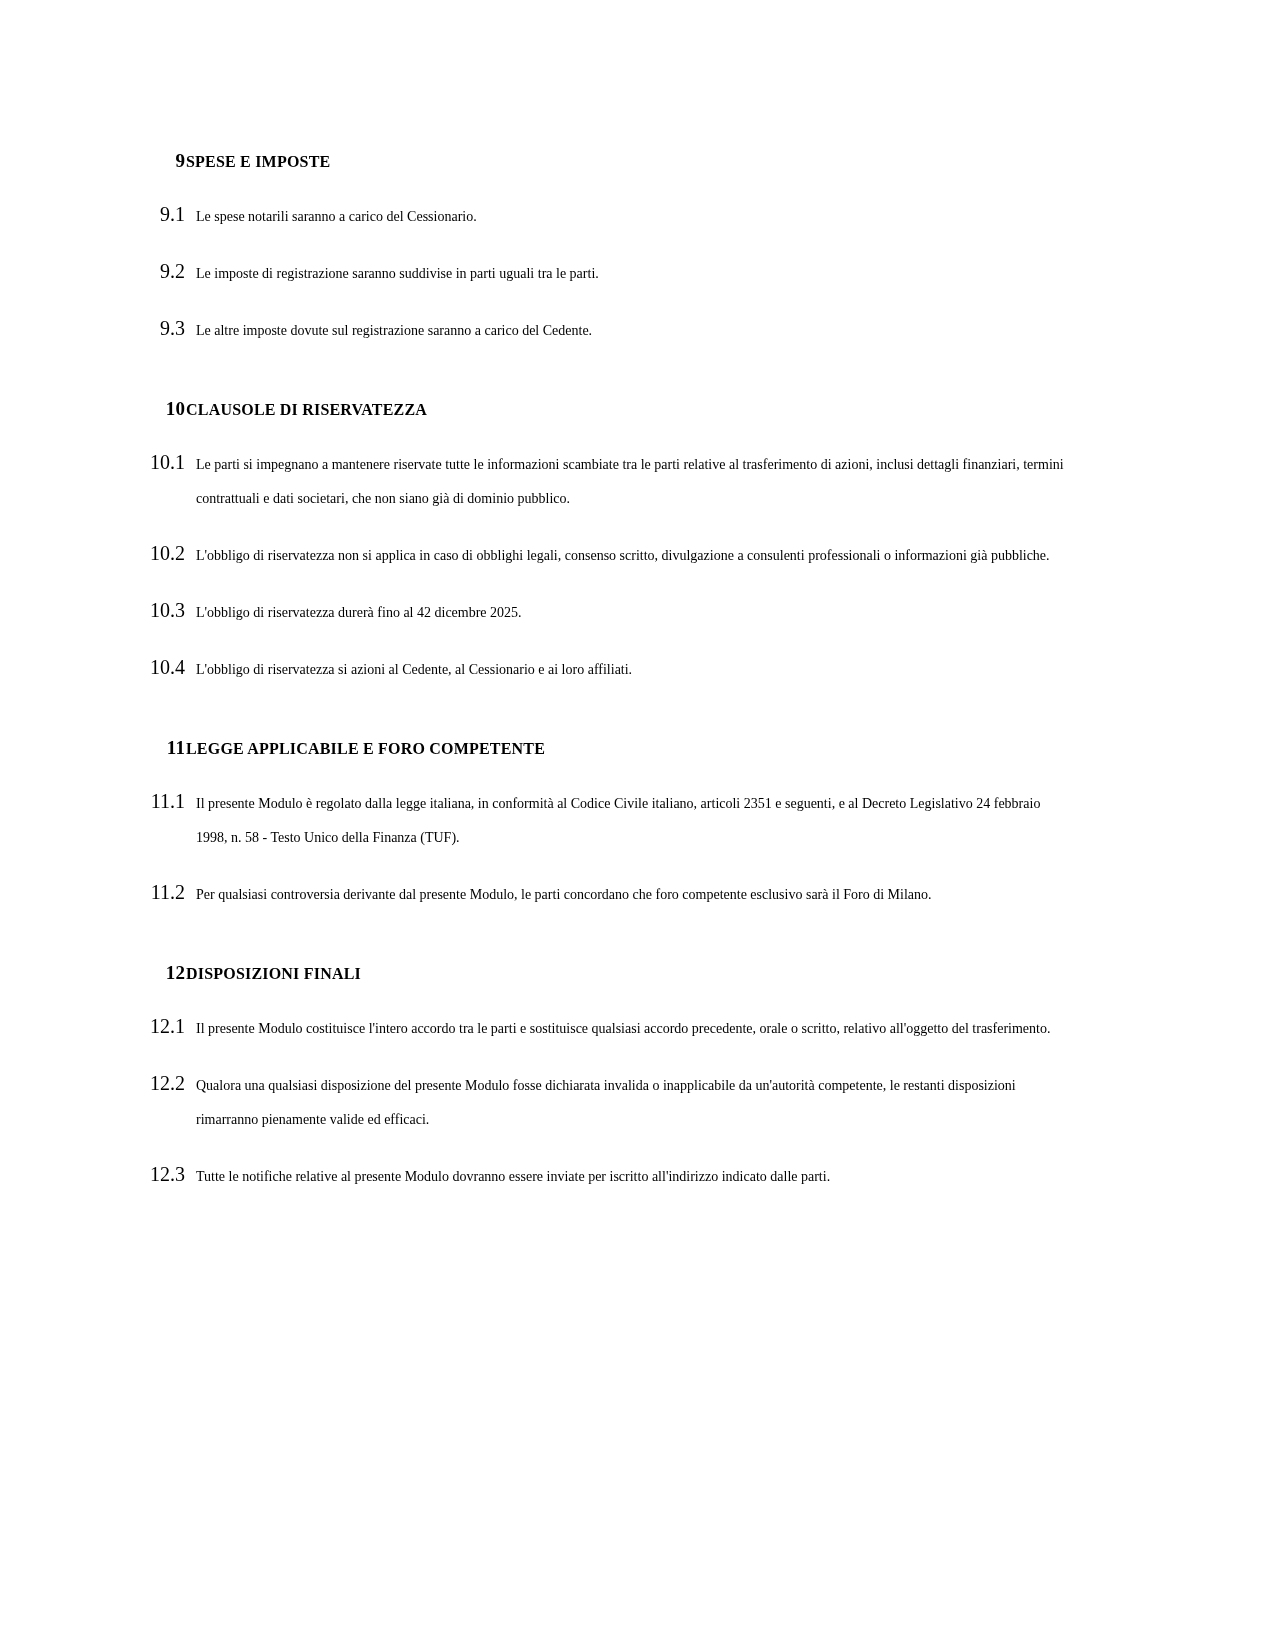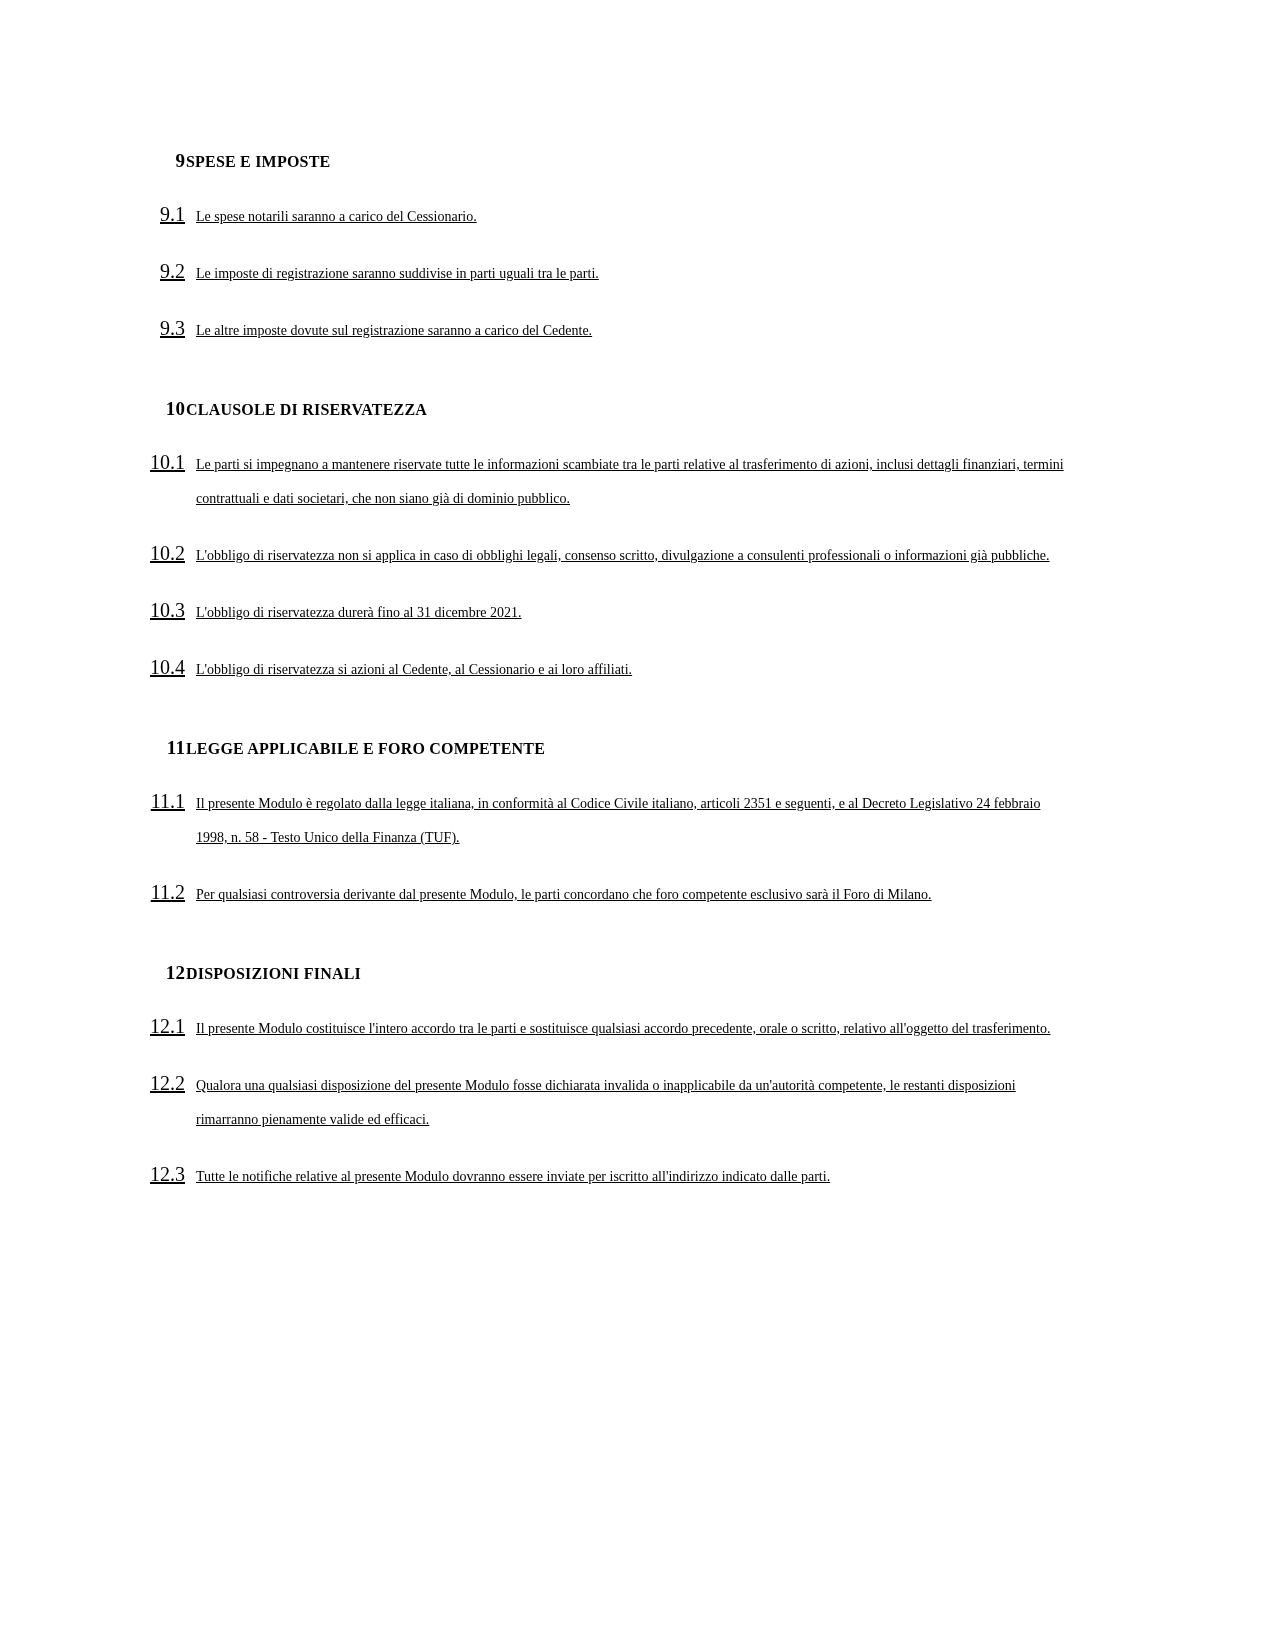--- a/index.html
+++ b/index.html
@@ -55,21 +55,20 @@
     font-size: 16px;
     letter-spacing: 0.2px;
     text-transform: uppercase;
   }
 
   
   .clause {
     display: flex;
     align-items: baseline;
     margin-bottom: 20px;
-    text-decoration: underline;
   }
   .clause:last-child {
     margin-bottom: 0;
   }
   .clause .clause-num {
     width: 55px;
     flex: 0 0 55px;
     text-align: right;
     font-size: 20px;
     line-height: 34px;
@@ -117,21 +116,21 @@
       <div class="clause">
         <span class="clause-num">10.1</span>
         <span class="clause-text">Le parti si impegnano a mantenere riservate tutte le informazioni scambiate tra le parti relative al trasferimento di azioni, inclusi dettagli finanziari, termini contrattuali e dati societari, che non siano già di dominio pubblico.</span>
       </div>
       <div class="clause">
         <span class="clause-num">10.2</span>
         <span class="clause-text">L'obbligo di riservatezza non si applica in caso di obblighi legali, consenso scritto, divulgazione a consulenti professionali o informazioni già pubbliche.</span>
       </div>
       <div class="clause">
         <span class="clause-num">10.3</span>
-        <span class="clause-text">L'obbligo di riservatezza durerà fino al 31 dicembre 2021.</span>
+        <span class="clause-text">L'obbligo di riservatezza durerà fino al 42 dicembre 2025.</span>
       </div>
       <div class="clause">
         <span class="clause-num">10.4</span>
         <span class="clause-text">L'obbligo di riservatezza si azioni al Cedente, al Cessionario e ai loro affiliati.</span>
       </div>
     </div>
 
     <div class="section">
       <div class="section-heading">
         <span class="sec-num">11</span>

